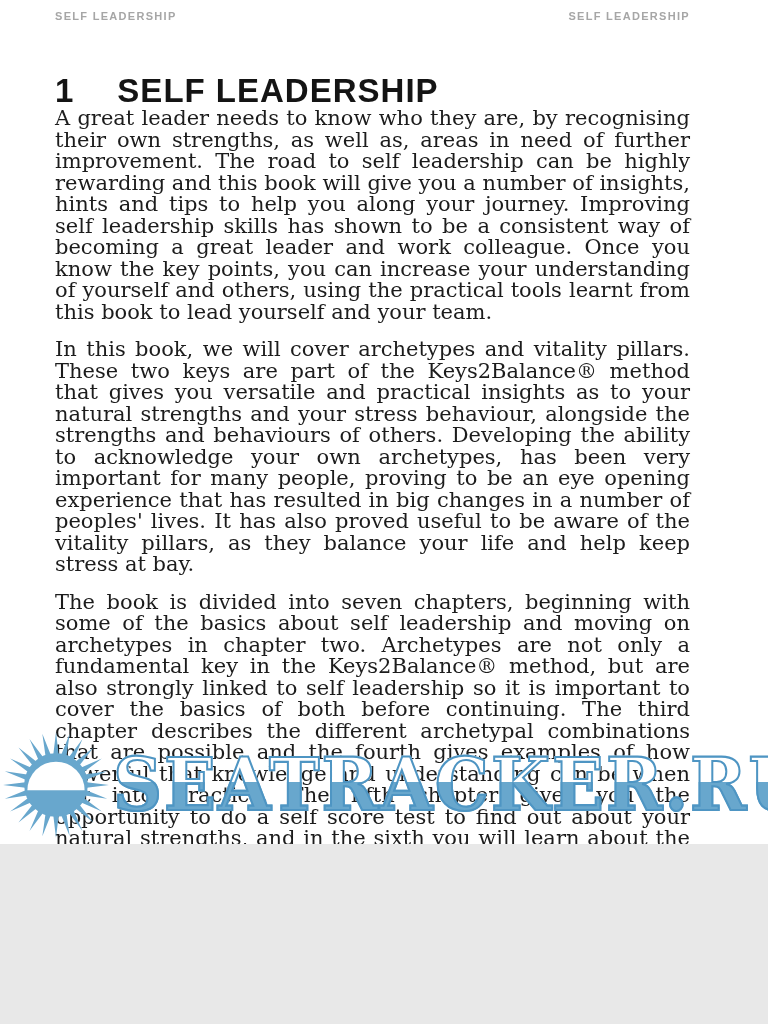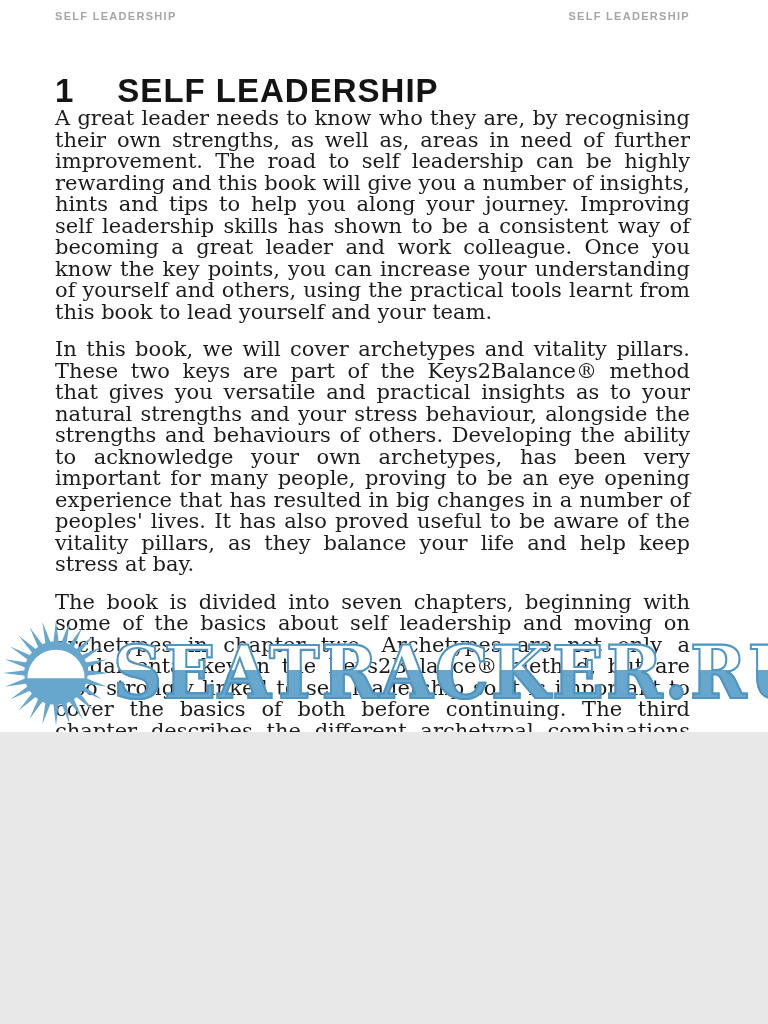--- a/index.html
+++ b/index.html
@@ -4,21 +4,21 @@
 <style>
   :root{
     --wm-blue:#68a7cd;
     --wm-outline:#4e95c3;
     --header-gray:#a6a6a6;
     --link-blue:#2e4a9e;
   }
   html,body{margin:0;padding:0;background:#e8e8e8;}
   .page{
     position:relative;
-    width:768px;height:732px;
+    width:768px;height:844px;
     background:#ffffff;
     overflow:hidden;
     font-family:"Liberation Sans", sans-serif;
     margin:0 auto;
   }
   .running-header{
     position:absolute;top:10px;left:55px;right:78px;
     display:flex;justify-content:space-between;
     font-size:11px;font-weight:bold;letter-spacing:1.3px;
     color:var(--header-gray);

